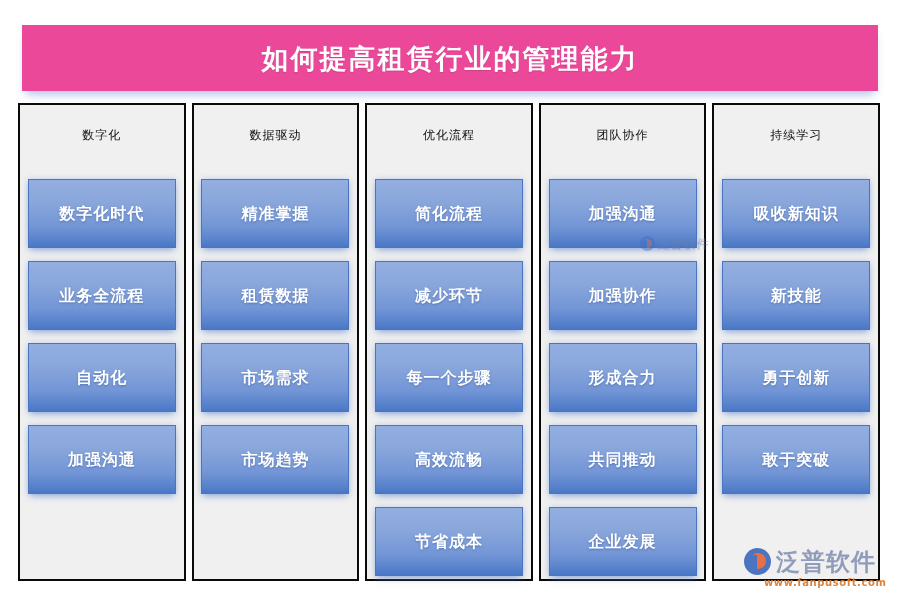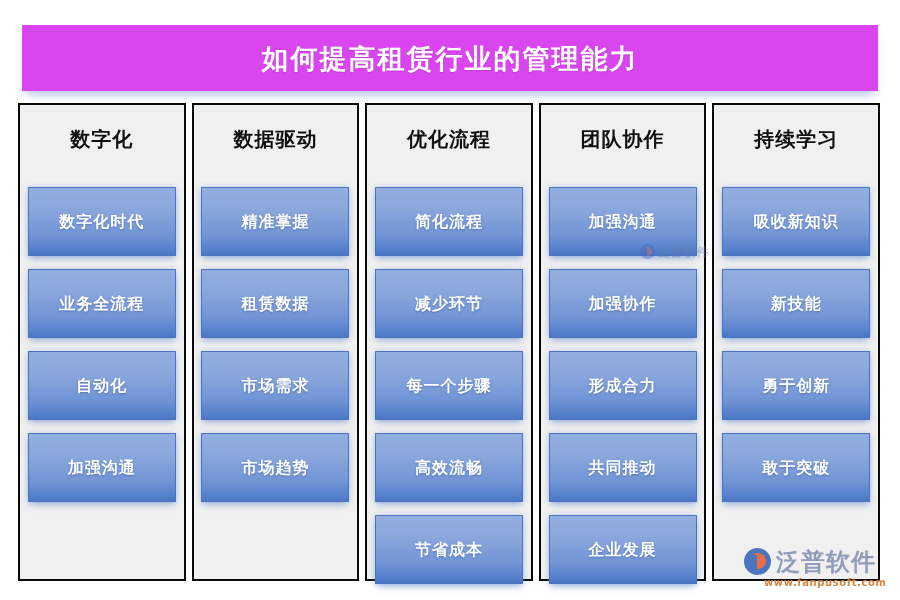--- a/index.html
+++ b/index.html
@@ -24,21 +24,21 @@
     height: 600px;
   }
 
   
   .title-banner {
     position: absolute;
     left: 22px;
     top: 25px;
     width: 856px;
     height: 66px;
-    background: #d946ef;
+    background: #ec4899;
     box-shadow: 0 7px 9px -4px rgba(68, 114, 196, 0.45);
     display: flex;
     align-items: center;
     justify-content: center;
     box-sizing: border-box;
   }
   .title-text {
     color: #ffffff;
     font-size: 27px;
     font-weight: bold;
@@ -63,22 +63,22 @@
     background: #f0f0f0;
     border: 2px solid #0a0a0a;
     box-sizing: border-box;
     display: flex;
     flex-direction: column;
     align-items: center;
     position: relative;
   }
   .column-title {
     margin-top: 24px;
-    font-size: 20px;
-    font-weight: bold;
+    font-size: 12px;
+    font-weight: normal;
     color: #111111;
     letter-spacing: 1px;
     line-height: 1;
     white-space: nowrap;
   }
   .pill-list {
     margin-top: 38px;
     width: 100%;
     display: flex;
     flex-direction: column;

